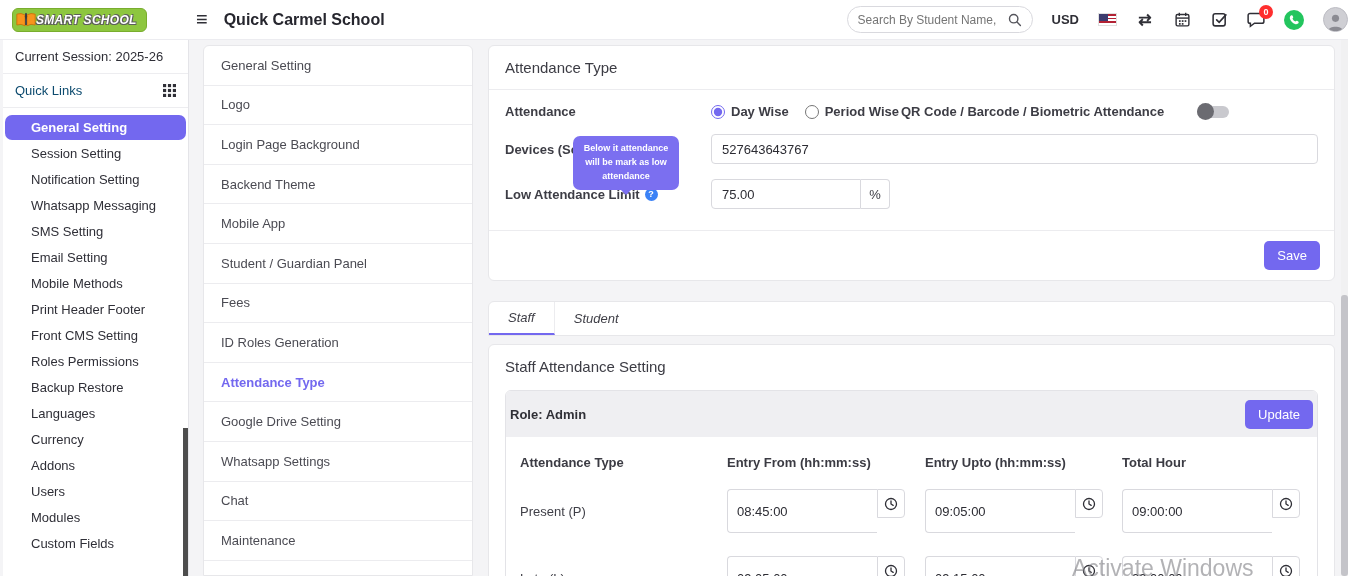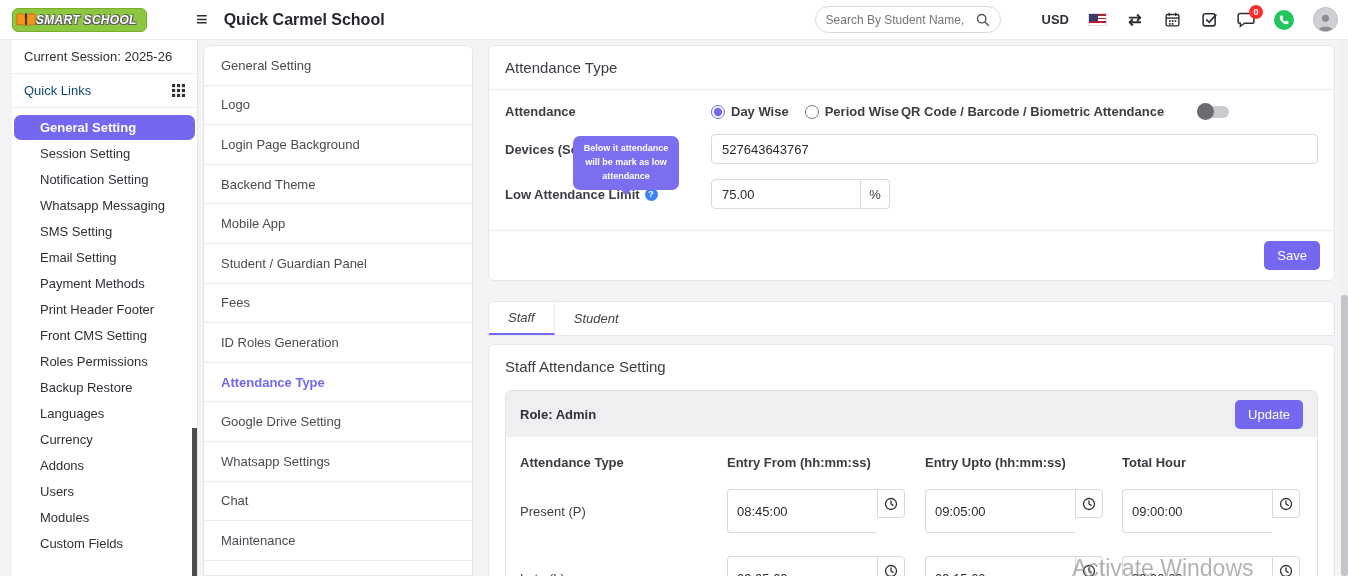--- a/index.html
+++ b/index.html
@@ -22,51 +22,51 @@
     background: #8dc63f; border: 1px solid #79ad2e; border-radius: 6px;
     padding: 3px 9px 3px 3px; display: flex; align-items: center; 
   }
   .logo-text {
     color: #fff; font-weight: bold; font-style: italic; font-size: 12px;
     letter-spacing: .3px; text-shadow: 1px 1px 0 #5c5c5c, -1px 1px 0 #5c5c5c, 1px -1px 0 #5c5c5c;
     white-space: nowrap;
   }
   .menu-icon { font-size: 20px; font-weight: bold; color: #2f2f36; margin: 0 16px 0 10px; cursor: pointer; }
   .school-title { font-size: 16px; font-weight: bold; color: #26262e; white-space: nowrap; }
-  .header-right { margin-left: auto; display: flex; align-items: center; gap: 19px; padding-right: 10px; }
+  .header-right { margin-left: auto; display: flex; align-items: center; gap: 19px; padding-right: 0; }
   .search-pill {
     width: 186px; height: 27px; border: 1px solid #d9d9de; border-radius: 14px;
     display: flex; align-items: center; padding: 0 10px; background: #fff;
   }
   .search-pill input {
     border: none; outline: none; flex: 1; font-size: 12px; color: #6b6b73;
     font-family: "Liberation Sans", sans-serif; min-width: 0; background: transparent;
   }
-  .usd-label { font-size: 13px; font-weight: bold; color: #2f2f36; margin-left: 22px; }
+  .usd-label { font-size: 13px; font-weight: bold; color: #2f2f36; }
   .flag {
     width: 19px; height: 13px; position: relative; border: 1px solid #e0e0e0;
     background: repeating-linear-gradient(#b22234 0 1.8px, #fff 1.8px 3.6px);
   }
   .flag::after { content: ""; position: absolute; left: 0; top: 0; width: 9px; height: 7px; background: #3c3b6e; }
   .hicon { width: 18px; height: 18px; display: flex; align-items: center; justify-content: center; cursor: pointer; position: relative; }
   .transfer-glyph { font-size: 16px; color: #2f2f36; font-weight: bold; }
   .badge {
     position: absolute; top: -6px; right: -8px; min-width: 14px; height: 14px;
     background: #ff2e2e; color: #fff; border-radius: 50%; font-size: 9px; font-weight: bold;
     display: flex; align-items: center; justify-content: center; padding: 0 3px;
   }
   .wa-circle { width: 20px; height: 20px; border-radius: 50%; background: #23c55e; display: flex; align-items: center; justify-content: center; }
   .avatar {
     width: 25px; height: 25px; border-radius: 50%; background: #cfcfd4;
     display: flex; align-items: flex-end; justify-content: center; overflow: hidden; border: 1px solid #bdbdc4;
   }
 
   
   #sidebar {
-    position: absolute; top: 40px; left: 12px; width: 186px; height: 536px;
+    position: absolute; top: 40px; left: 3px; width: 186px; height: 536px;
     background: #fff; border-right: 1px solid #e4e4e8; font-size: 13px; overflow: hidden;
   }
   .session-row { padding: 9px 12px; border-bottom: 1px solid #ededf0; color: #2e2e36; font-size: 13px; }
   .quick-links-row { padding: 9px 12px; border-bottom: 1px solid #ededf0; display: flex; align-items: center; justify-content: space-between; color: #0c4a6e; }
   .qitems { padding-top: 6px; }
   .qitem { padding: 5px 10px 5px 26px; margin: 1px 2px; color: #2f2f37; font-size: 13px; cursor: pointer; white-space: nowrap; }
   .qitem.active { background: #7368ef; color: #fff; border-radius: 7px; font-weight: bold; }
   .sidebar-thumb { position: absolute; right: 0; top: 388px; width: 5px; height: 148px; background: #4d4d4d; }
 
   
@@ -122,21 +122,21 @@
 
   
   .tab-strip { margin-top: 20px; background: #fff; border: 1px solid #e7e7ea; border-radius: 6px 6px 0 0; display: flex; height: 35px; }
   .tab { padding: 0 19px; display: flex; align-items: center; font-size: 13px; color: #3f3f47; cursor: pointer; font-style: italic; }
   .tab.active { border-right: 1px solid #ececef; border-bottom: 2px solid #7368ef; }
 
   
   .staff-card { margin-top: 8px; }
   .staff-card .card-title { border-bottom: none; padding-bottom: 15px; }
   .panel { margin: 0 16px 16px; border: 1px solid #e3e3e7; border-radius: 6px; overflow: hidden; }
-  .role-bar { background: #efeff2; padding: 9px 14px; display: flex; align-items: center; justify-content: space-between; height: 46px; }
+  .role-bar { background: #efeff2; padding: 9px 4px; display: flex; align-items: center; justify-content: space-between; height: 46px; }
   .role-label { font-size: 13px; font-weight: bold; color: #2f2f36; }
   .table-area { padding: 4px 14px 10px; }
   .thead, .trow { display: grid; grid-template-columns: 207px 198px 197px 178px; align-items: center; }
   .thead { padding: 14px 0 10px; font-size: 13px; font-weight: bold; color: #3b3b43; }
   .trow { padding: 9px 0 14px; }
   .row-label { font-size: 13px; color: #3f3f47; }
   .time-group { display: flex; width: 178px; }
   .time-input {
     width: 150px; height: 44px; border: 1px solid #d9d9de; border-right: none; border-radius: 4px 0 0 4px;
     padding: 0 9px; font-size: 13px; color: #2c2c33; font-family: "Liberation Sans", sans-serif; outline: none;
@@ -247,21 +247,21 @@
       <div class="qitem">Session Setting</div>
 
       <div class="qitem">Notification Setting</div>
 
       <div class="qitem">Whatsapp Messaging</div>
 
       <div class="qitem">SMS Setting</div>
 
       <div class="qitem">Email Setting</div>
 
-      <div class="qitem">Payment Methods</div>
+      <div class="qitem">Mobile Methods</div>
 
       <div class="qitem">Print Header Footer</div>
 
 
       <div class="qitem">Front CMS Setting</div>
 
       <div class="qitem">Roles Permissions</div>
 
       <div class="qitem">Backup Restore</div>
 

